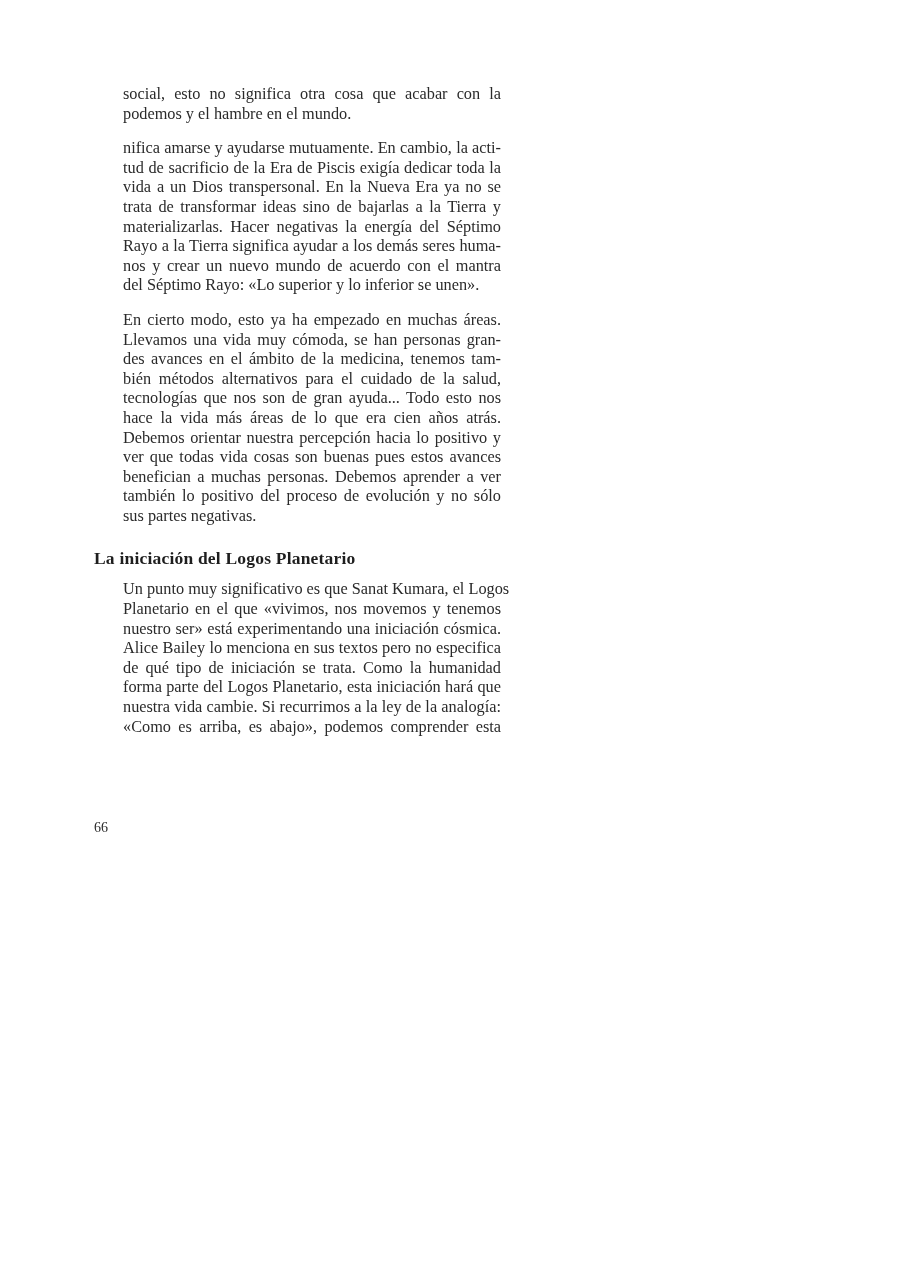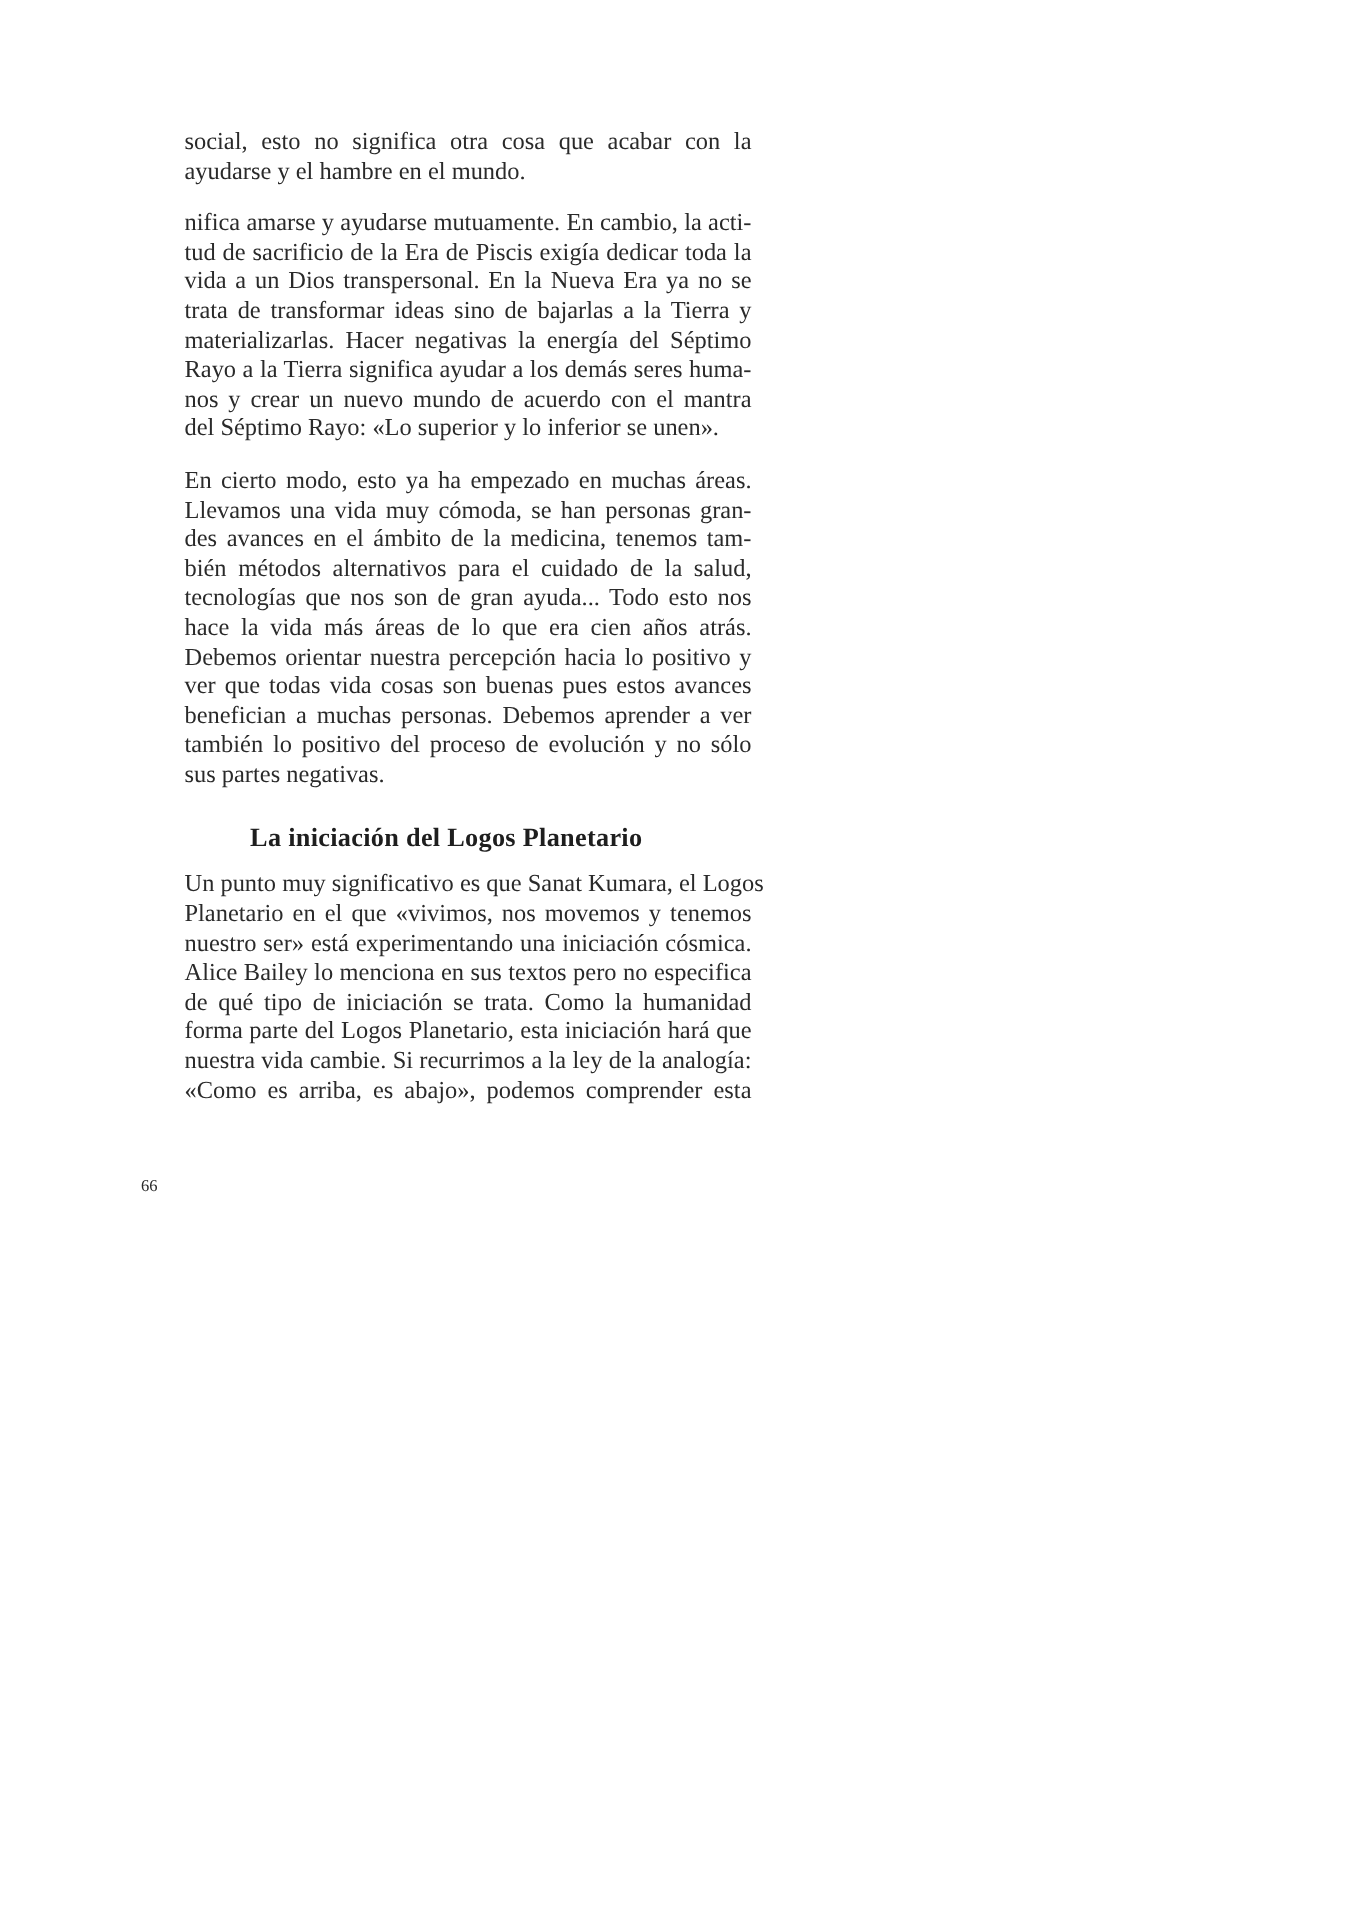--- a/index.html
+++ b/index.html
@@ -4,32 +4,32 @@
 <style>
   html, body { margin: 0; padding: 0; background: #ffffff; }
   body { width: 905px; height: 1280px; position: relative; overflow: hidden; }
   .page { position: absolute; left: 94px; top: 84px; width: 407px; color: #2a2a2a;
           font-family: "Liberation Serif", "DejaVu Serif", serif; font-size: 16.3px; }
   .para { margin: 0 0 15px 0; }
   .line { display: block; height: 19.6px; line-height: 19.6px; white-space: nowrap;
           text-align: justify; text-align-last: justify; margin-left: 29px; }
   .line.last { text-align-last: left; }
   .heading { font-weight: bold; font-size: 17.5px; margin: 22px 0 10px 0; height: 22px; line-height: 22px;
-             letter-spacing: 0.2px; color: #1e1e1e; text-align: center; }
-  .page-number { position: absolute; left: 94px; top: 785px; font-family: "Liberation Serif", "DejaVu Serif", serif;
-                 font-size: 11px; color: #2a2a2a; }
+             letter-spacing: 0.2px; color: #1e1e1e; }
+  .page-number { position: absolute; left: 94px; top: 820px; font-family: "Liberation Serif", "DejaVu Serif", serif;
+                 font-size: 14px; color: #2a2a2a; }
 </style>
 </head>
 <body>
 
 <div class="page">
 
   <div class="para">
     <span class="line">social, esto no significa otra cosa que acabar con la</span>
-    <span class="line last">ayudarse y el hambre en el mundo.</span>
+    <span class="line last">podemos y el hambre en el mundo.</span>
   </div>
 
   <div class="para">
     <span class="line">nifica amarse y ayudarse mutuamente. En cambio, la acti-</span>
     <span class="line">tud de sacrificio de la Era de Piscis exigía dedicar toda la</span>
     <span class="line">vida a un Dios transpersonal. En la Nueva Era ya no se</span>
     <span class="line">trata de transformar ideas sino de bajarlas a la Tierra y</span>
     <span class="line">materializarlas. Hacer negativas la energía del Séptimo</span>
     <span class="line">Rayo a la Tierra significa ayudar a los demás seres huma-</span>
     <span class="line">nos y crear un nuevo mundo de acuerdo con el mantra</span>

